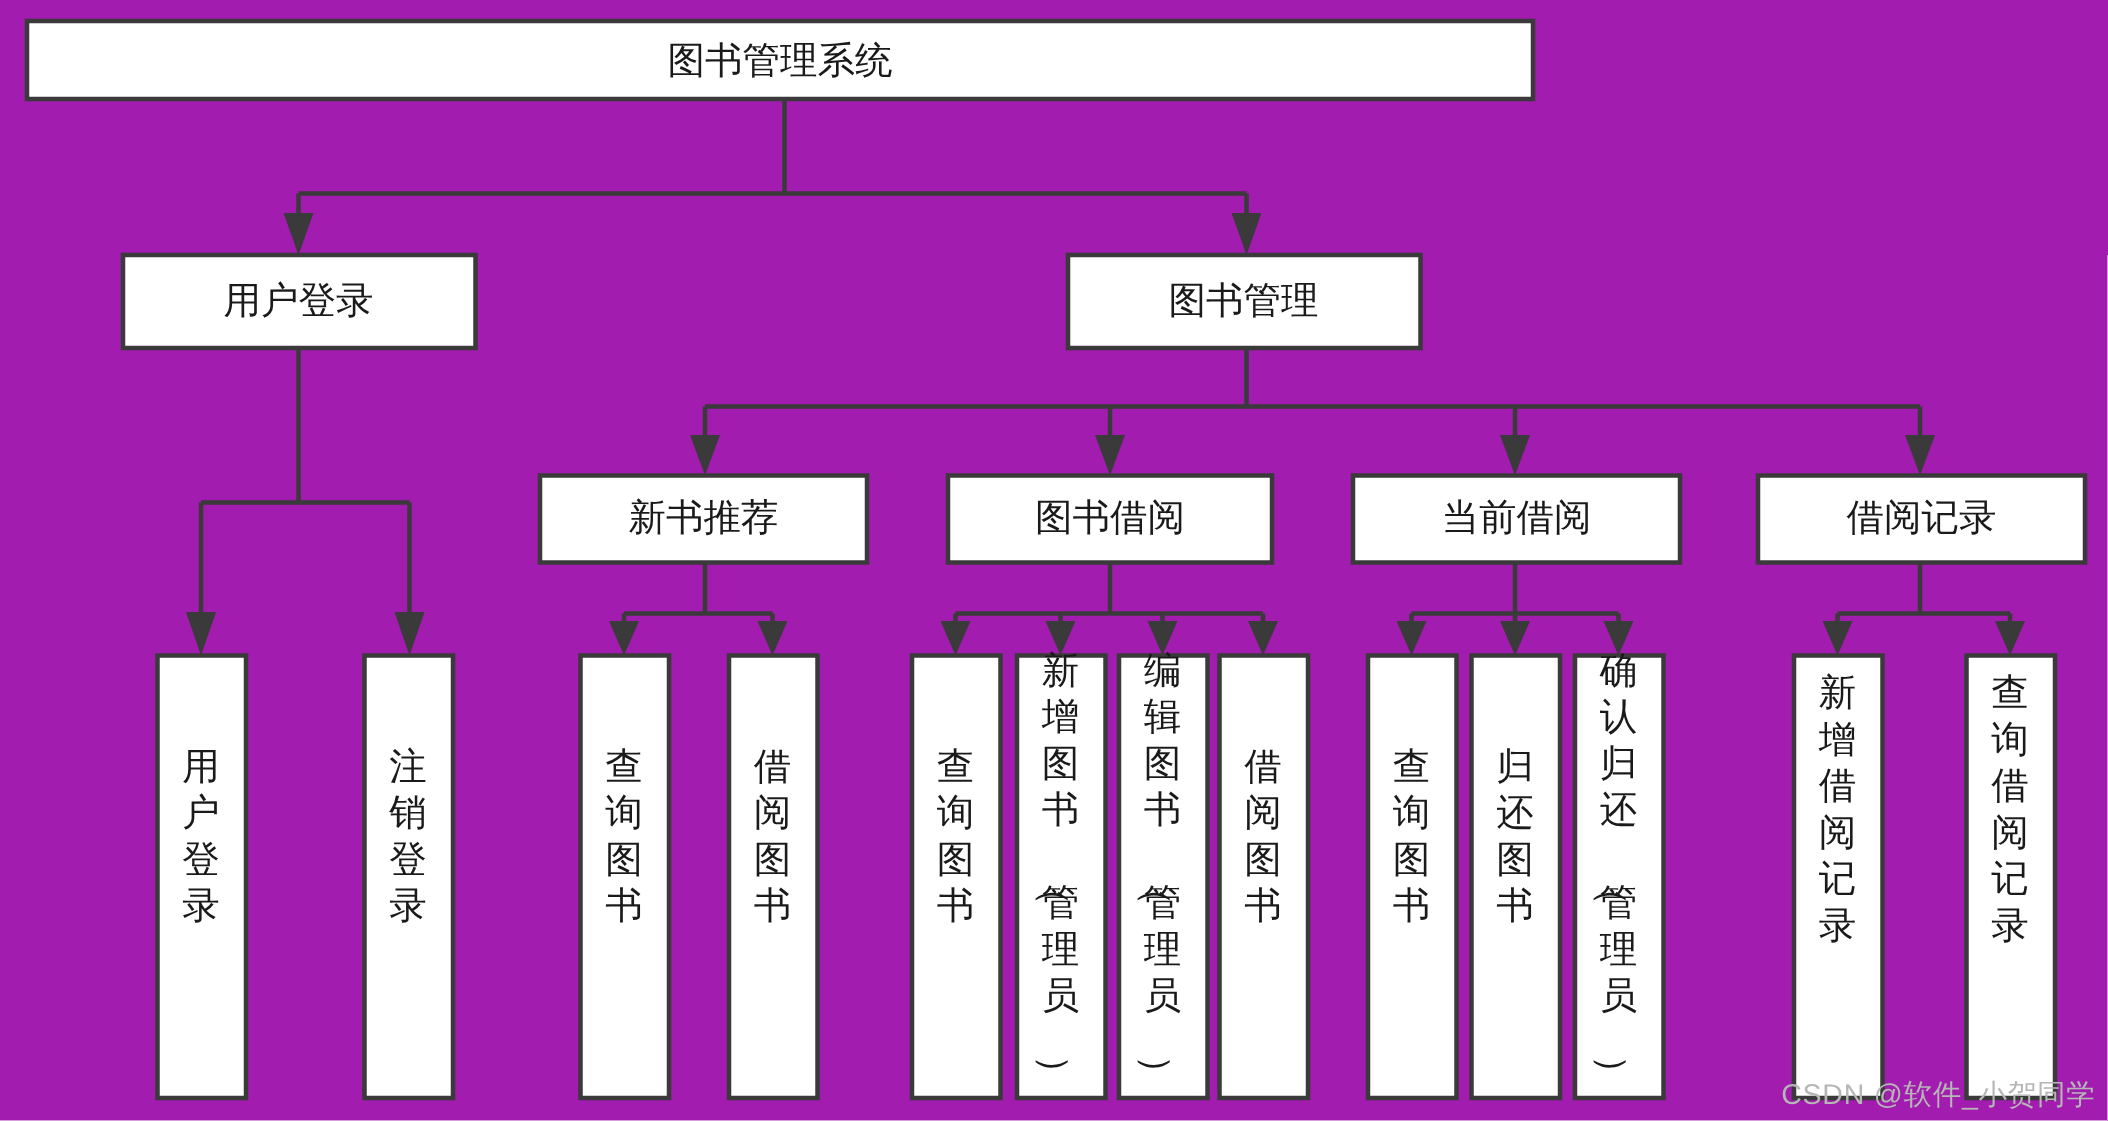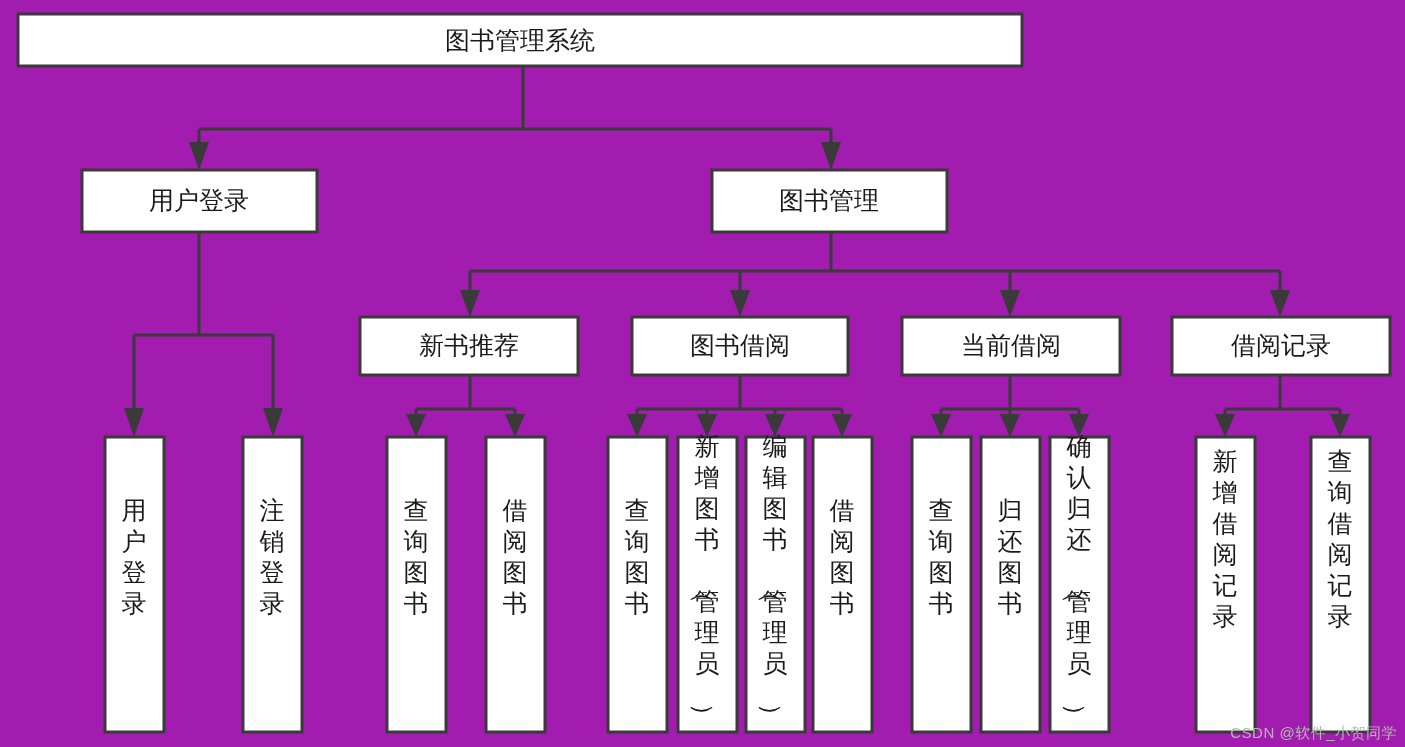--- a/index.html
+++ b/index.html
@@ -52,21 +52,21 @@
     fill: #1a1a1a;
     font-family: "Liberation Sans", "DejaVu Sans", sans-serif;
     font-size: 25px;
     text-anchor: middle;
   }
   .watermark {
     position: absolute;
     right: 8px;
     bottom: 4px;
     font-family: "Liberation Sans", "DejaVu Sans", sans-serif;
-    font-size: 15px;
+    font-size: 19px;
     color: #b6b6b6;
     letter-spacing: 0.5px;
     white-space: nowrap;
     pointer-events: none;
   }
 </style>
 </head>
 <body>
 
 <div id="diagram-root">

